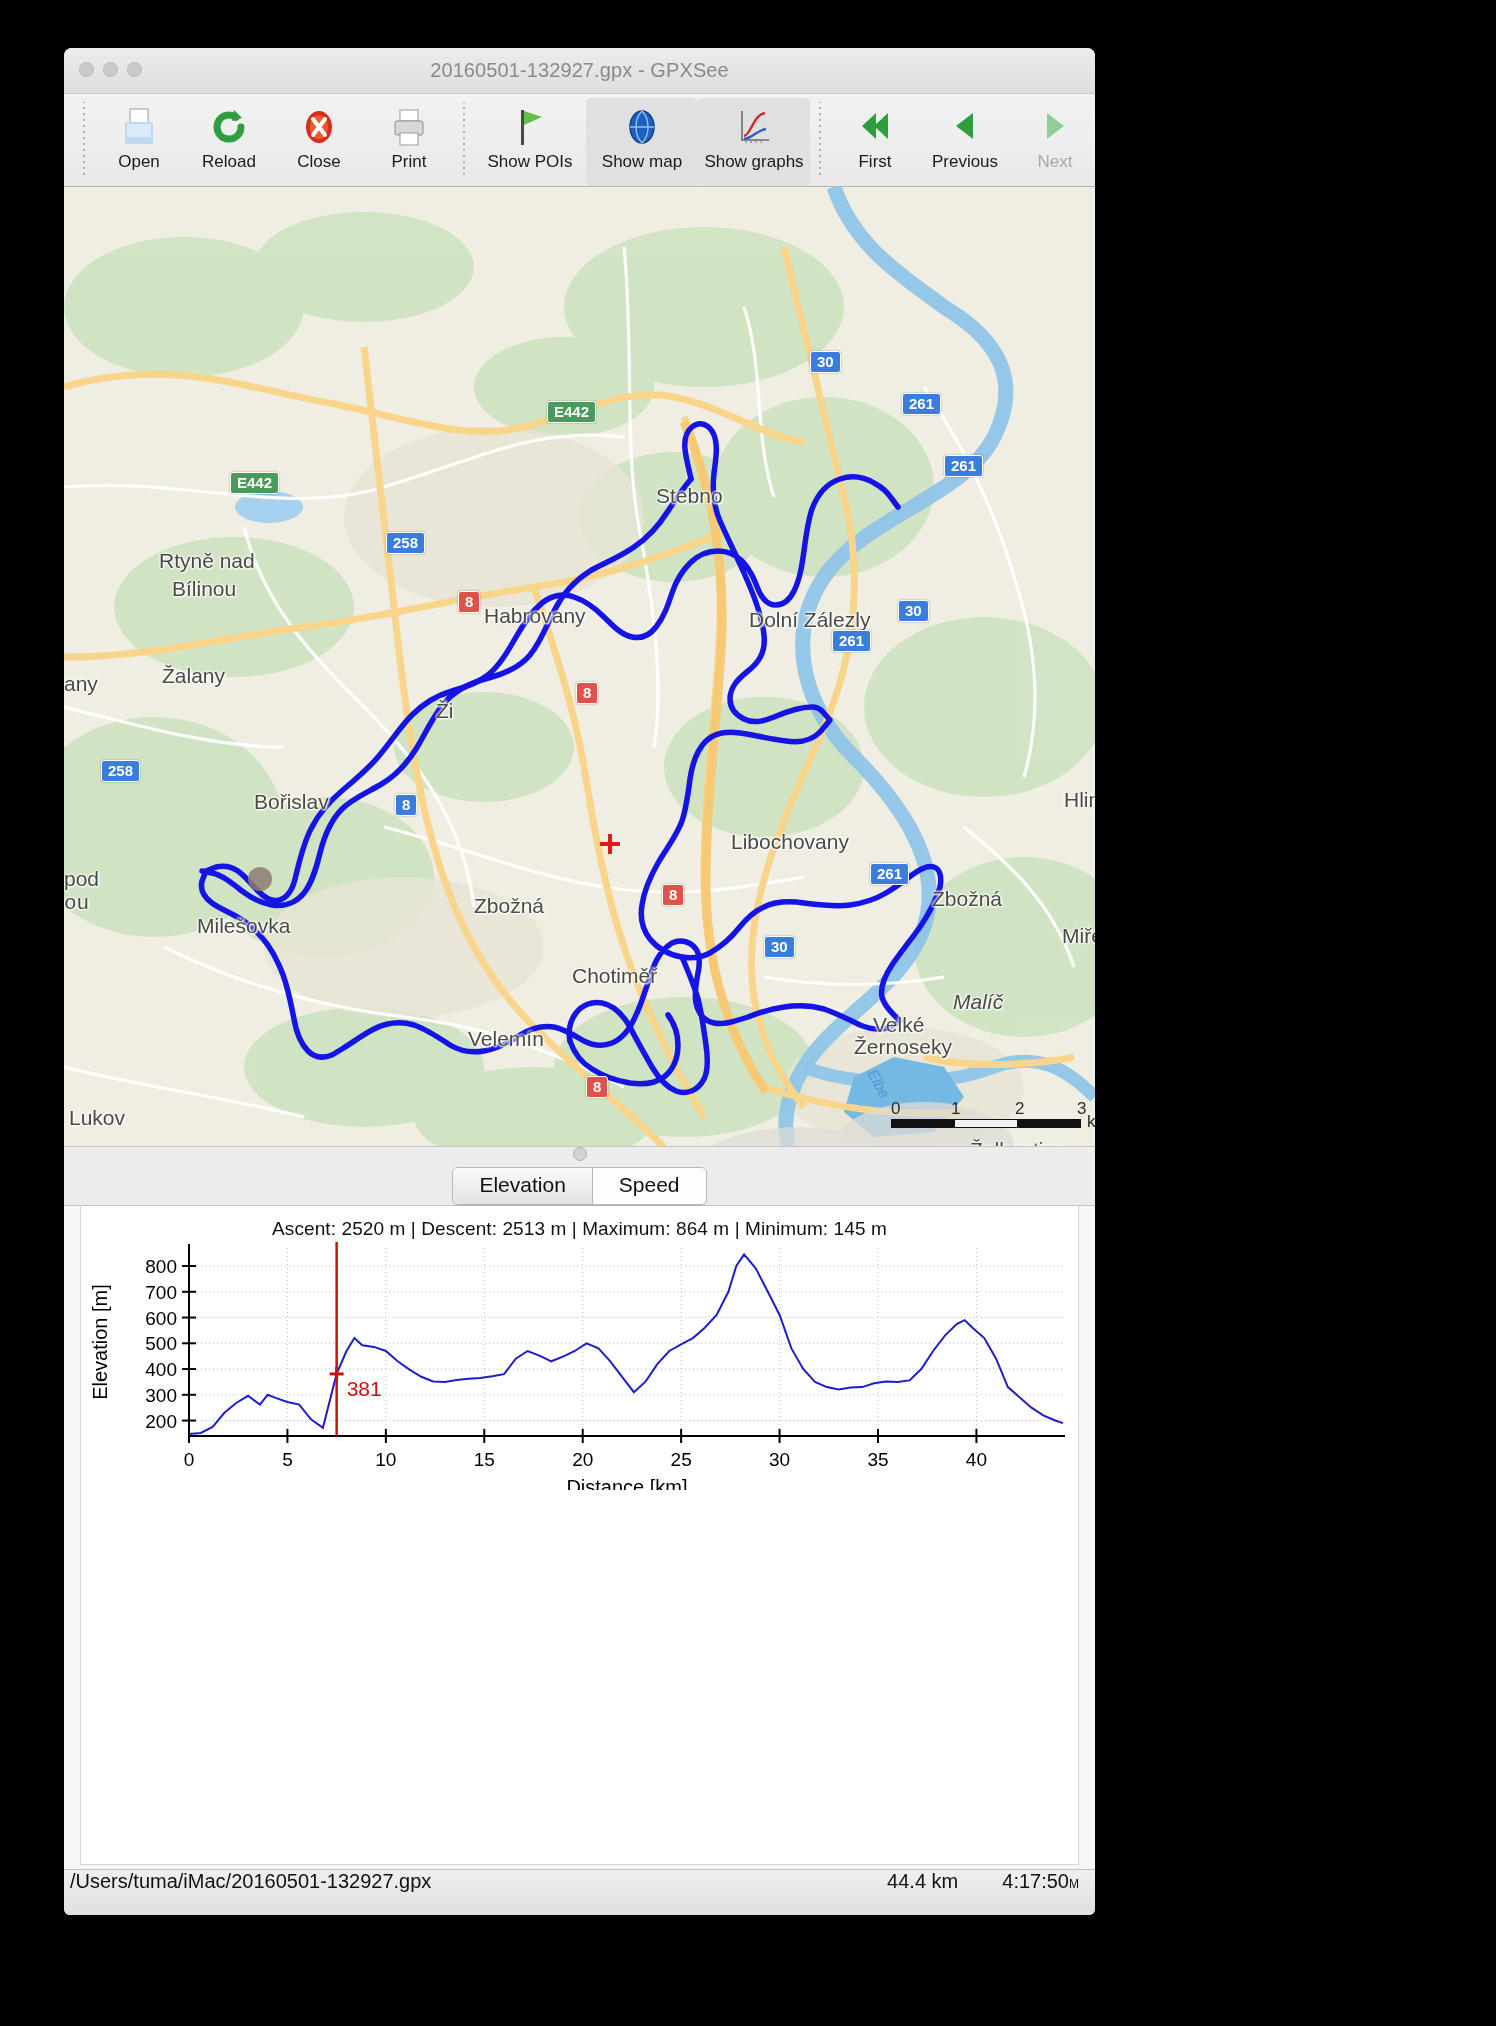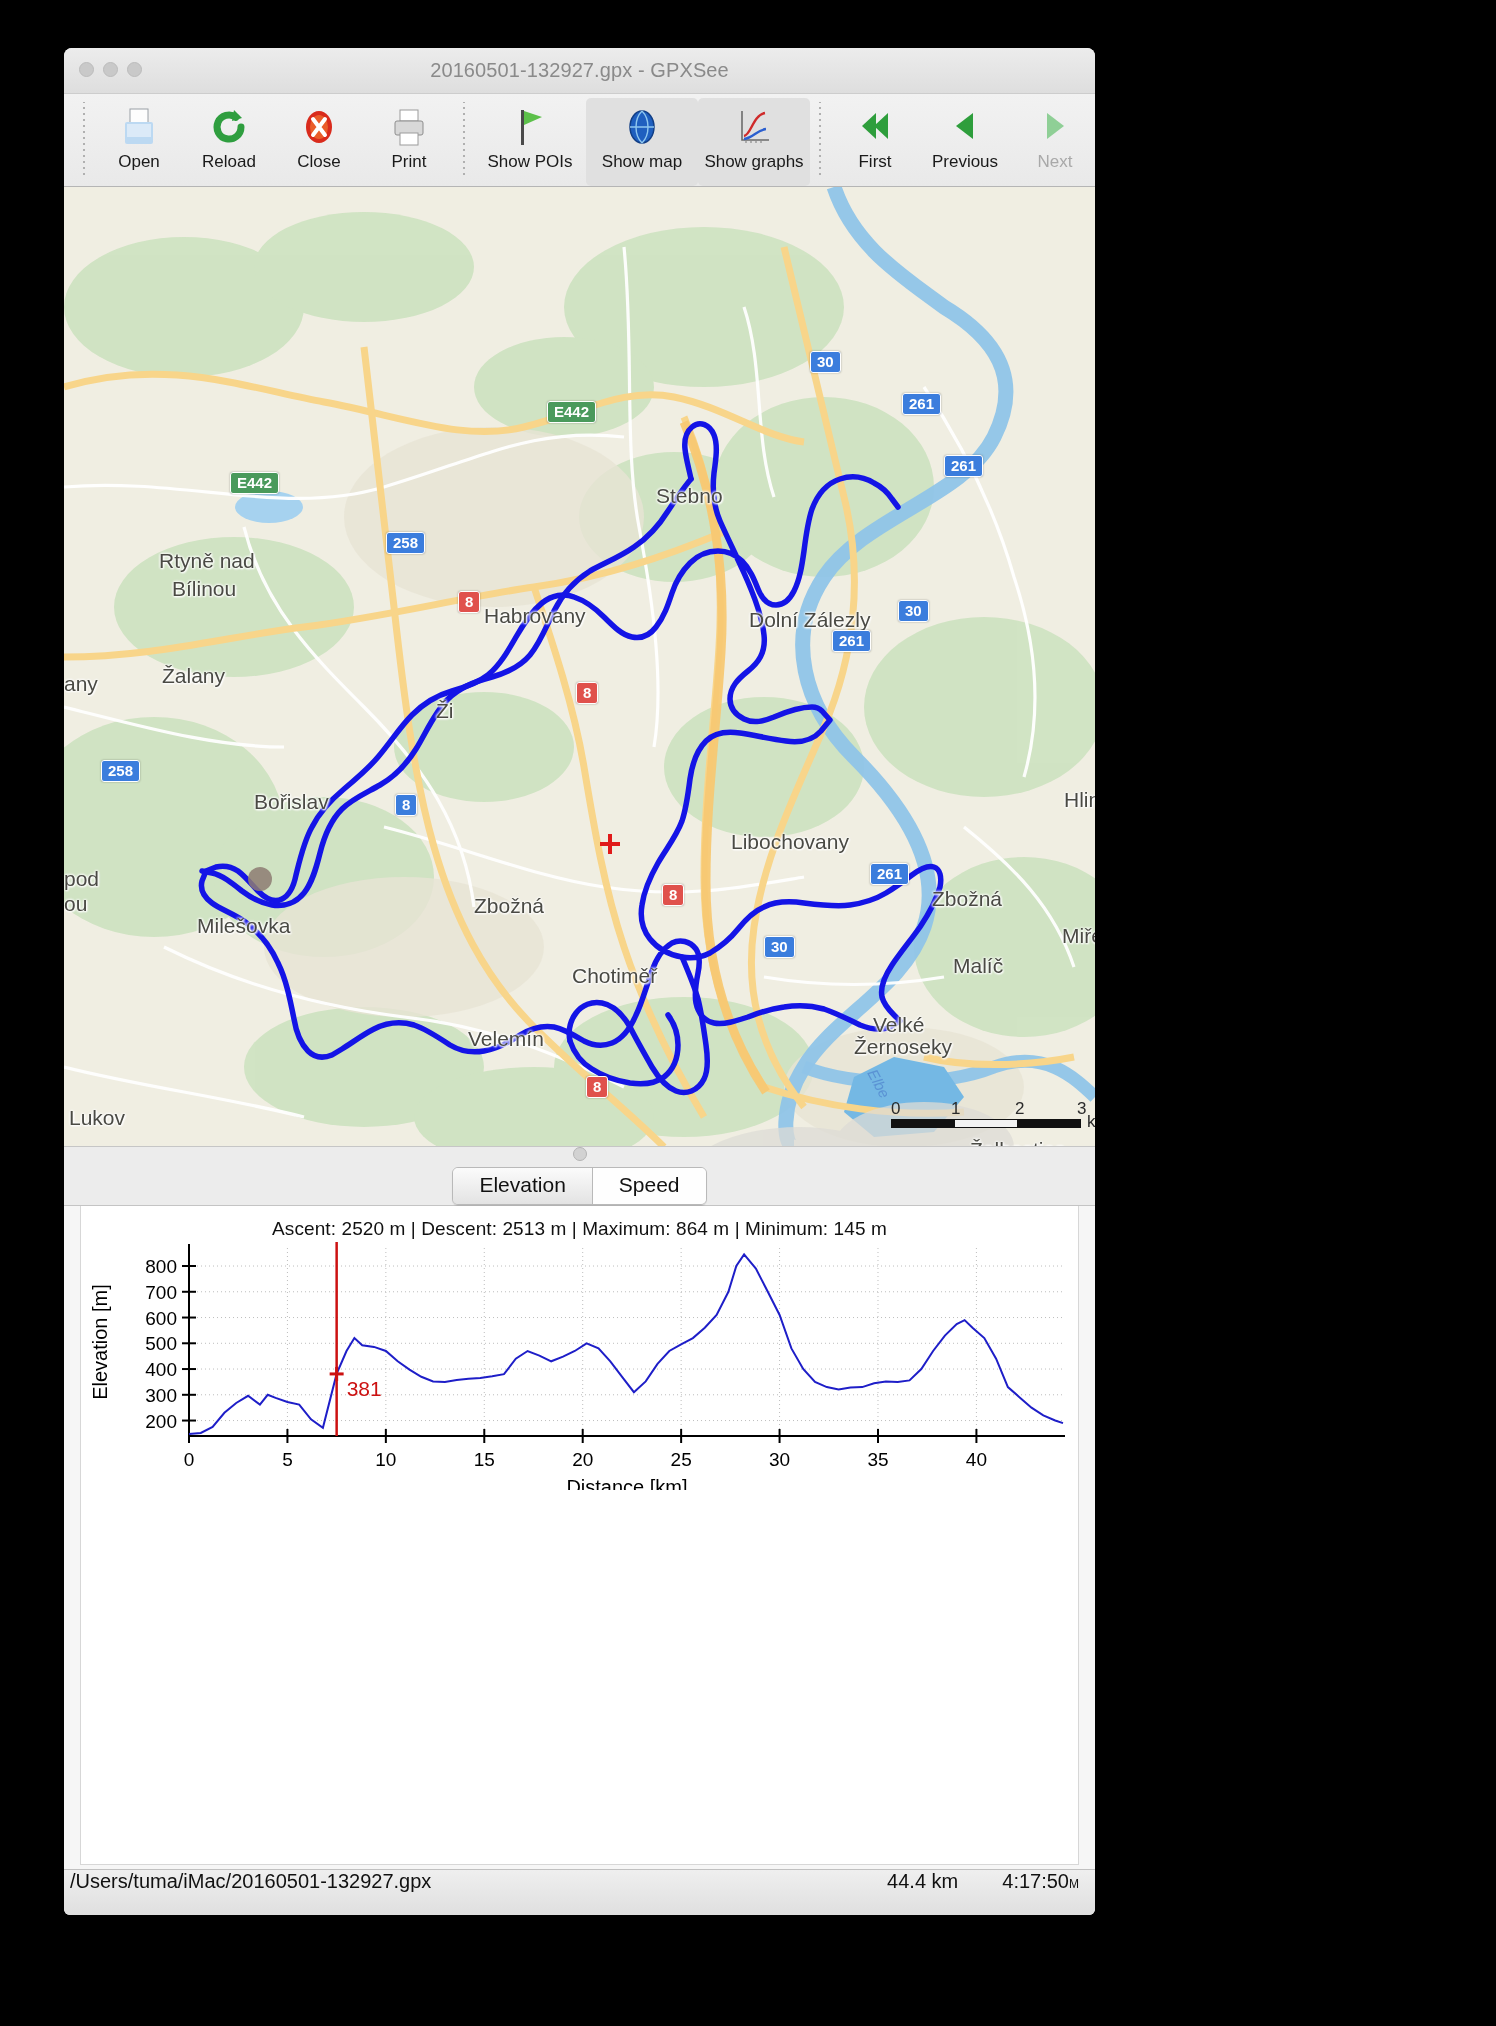--- a/index.html
+++ b/index.html
@@ -546,34 +546,34 @@
     </svg>
 
     <div id="place-labels">
         <div class="maplabel big" style="left: 95px; top: 362px;">Rtyně nad</div>
         <div class="maplabel big" style="left: 108px; top: 390px;">Bílinou</div>
         <div class="maplabel big" style="left: 98px; top: 477px;">Žalany</div>
         <div class="maplabel big" style="left: 0px; top: 485px;">any</div>
         <div class="maplabel big" style="left: 190px; top: 603px;">Bořislav</div>
         <div class="maplabel big" style="left: 133px; top: 727px;">Milešovka</div>
         <div class="maplabel big" style="left: 0px; top: 680px;">pod</div>
-        <div class="maplabel big" style="left: 0px; top: 705px;">ou</div>
+        <div class="maplabel big" style="left: 0px; top: 705px; font-family: Liberation Mono, monospace;">ou</div>
         <div class="maplabel big" style="left: 5px; top: 919px;">Lukov</div>
         <div class="maplabel big" style="left: 420px; top: 417px;">Habrovany</div>
         <div class="maplabel big" style="left: 372px; top: 512px;">Ži</div>
         <div class="maplabel big" style="left: 410px; top: 707px;">Zbožná</div>
         <div class="maplabel big" style="left: 508px; top: 777px;">Chotiměř</div>
         <div class="maplabel big" style="left: 404px; top: 840px;">Velemín</div>
         <div class="maplabel big" style="left: 592px; top: 297px;">Stebno</div>
         <div class="maplabel big" style="left: 685px; top: 421px;">Dolní Zálezly</div>
         <div class="maplabel big" style="left: 667px; top: 643px;">Libochovany</div>
         <div class="maplabel big" style="left: 868px; top: 700px;">Zbožná</div>
         <div class="maplabel big" style="left: 1000px; top: 601px;">Hlin</div>
         <div class="maplabel big" style="left: 998px; top: 737px;">Miře</div>
-        <div class="maplabel big" style="left: 889px; top: 767px;">Malíč</div>
+        <div class="maplabel big" style="left: 889px; top: 803px; font-style: italic;">Malíč</div>
         <div class="maplabel big" style="left: 809px; top: 826px;">Velké</div>
         <div class="maplabel big" style="left: 790px; top: 848px;">Žernoseky</div>
         <div class="maplabel big" style="left: 906px; top: 951px;">Žalhostice</div>
       </div>
     <div id="river-labels">
         <div class="rivername" style="left: 800px; top: 888px; transform: rotate(62deg);">Elbe</div>
       </div>
     <div id="road-shields">
         <div class="shield green" style="left: 467px; top: 214px;">E442</div>
         <div class="shield green" style="left: 150px; top: 285px;">E442</div>

